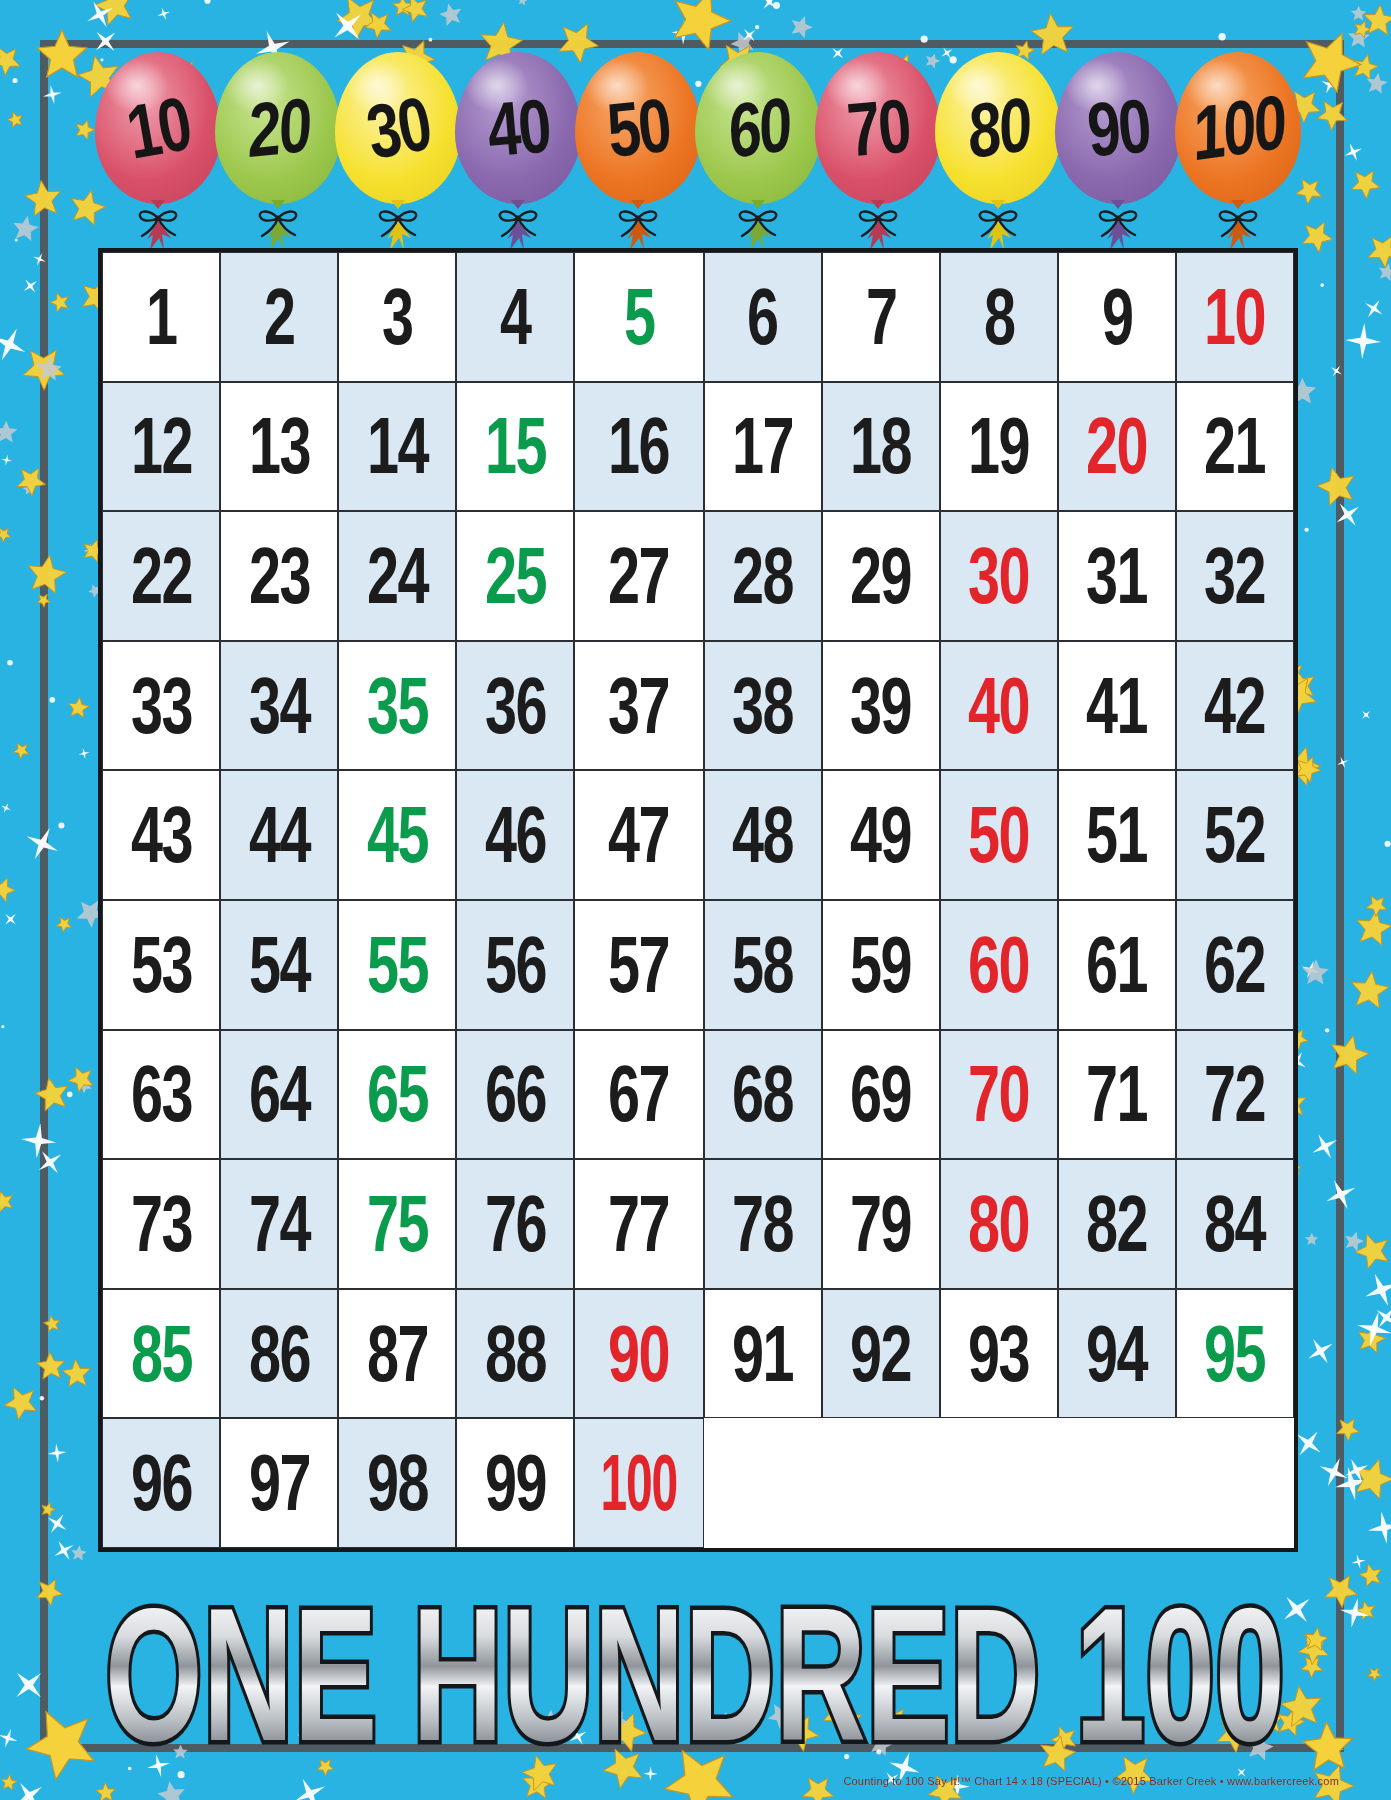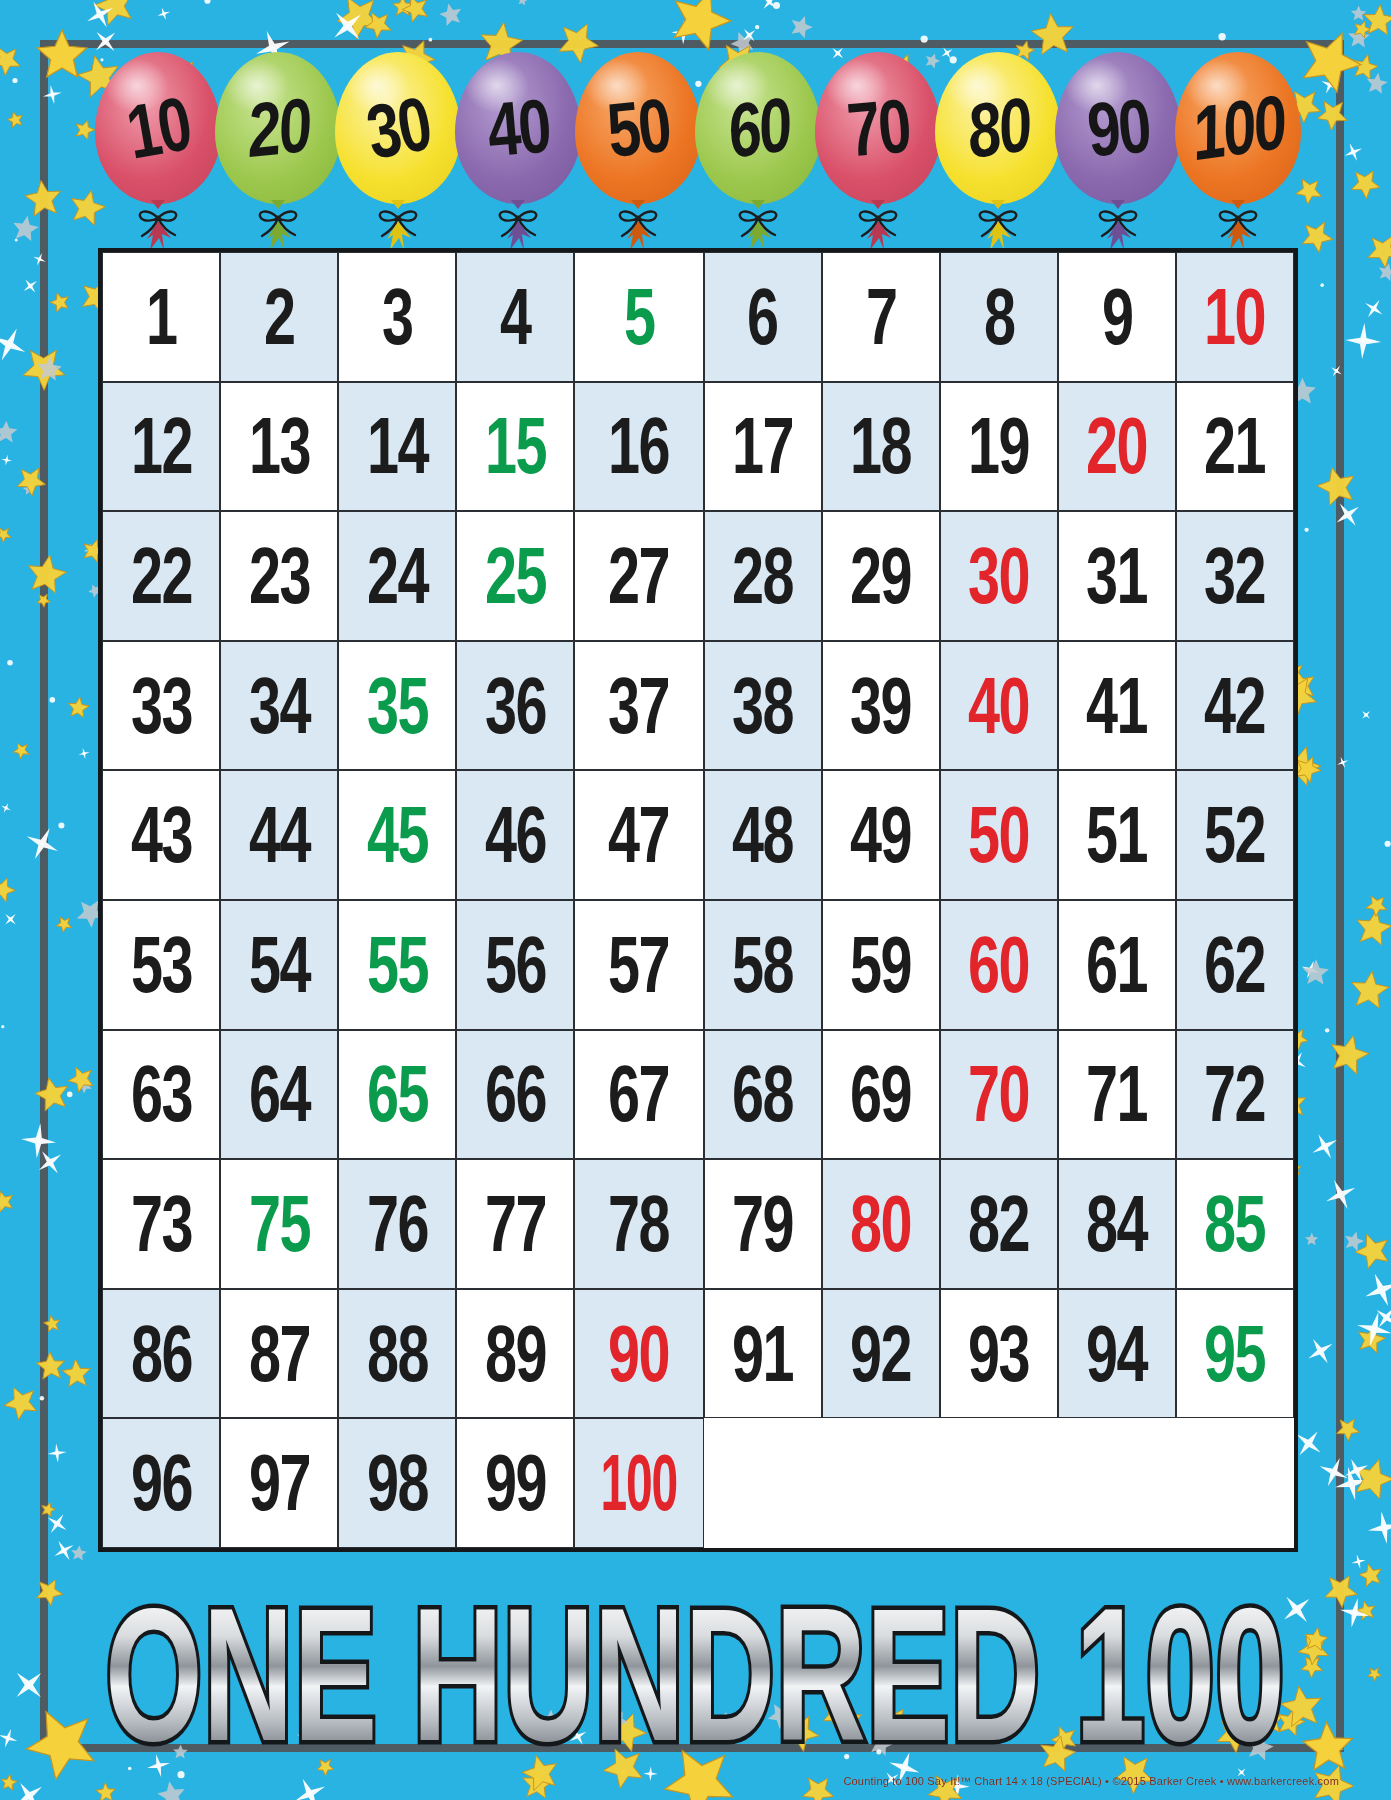--- a/index.html
+++ b/index.html
@@ -706,20 +706,23 @@
       </div>
       <div class="cell">
         <span class="num">71</span>
       </div>
       <div class="cell alt">
         <span class="num">72</span>
       </div>
       <div class="cell">
         <span class="num">73</span>
       </div>
+      <div class="cell alt">
+        <span class="num">74</span>
+      </div>
       <div class="cell">
         <span class="num green">75</span>
       </div>
       <div class="cell alt">
         <span class="num">76</span>
       </div>
       <div class="cell">
         <span class="num">77</span>
       </div>
       <div class="cell alt">
@@ -741,23 +744,20 @@
         <span class="num green">85</span>
       </div>
       <div class="cell alt">
         <span class="num">86</span>
       </div>
       <div class="cell">
         <span class="num">87</span>
       </div>
       <div class="cell alt">
         <span class="num">88</span>
-      </div>
-      <div class="cell">
-        <span class="num">89</span>
       </div>
       <div class="cell alt">
         <span class="num red">90</span>
       </div>
       <div class="cell">
         <span class="num">91</span>
       </div>
       <div class="cell alt">
         <span class="num">92</span>
       </div>

